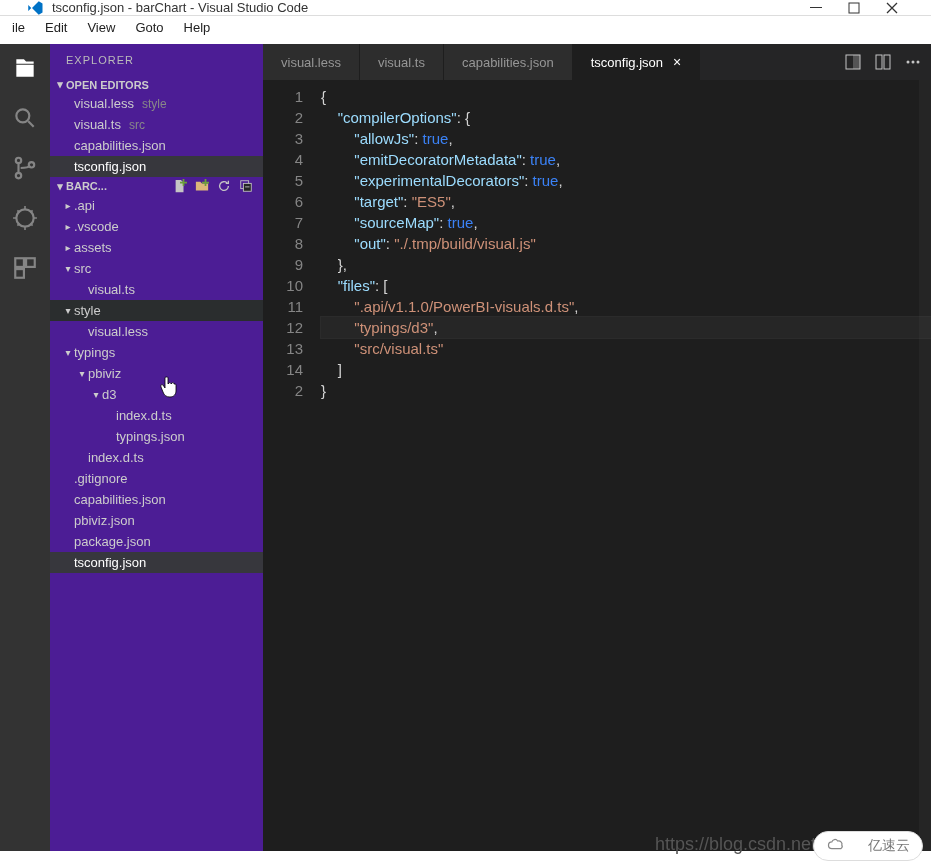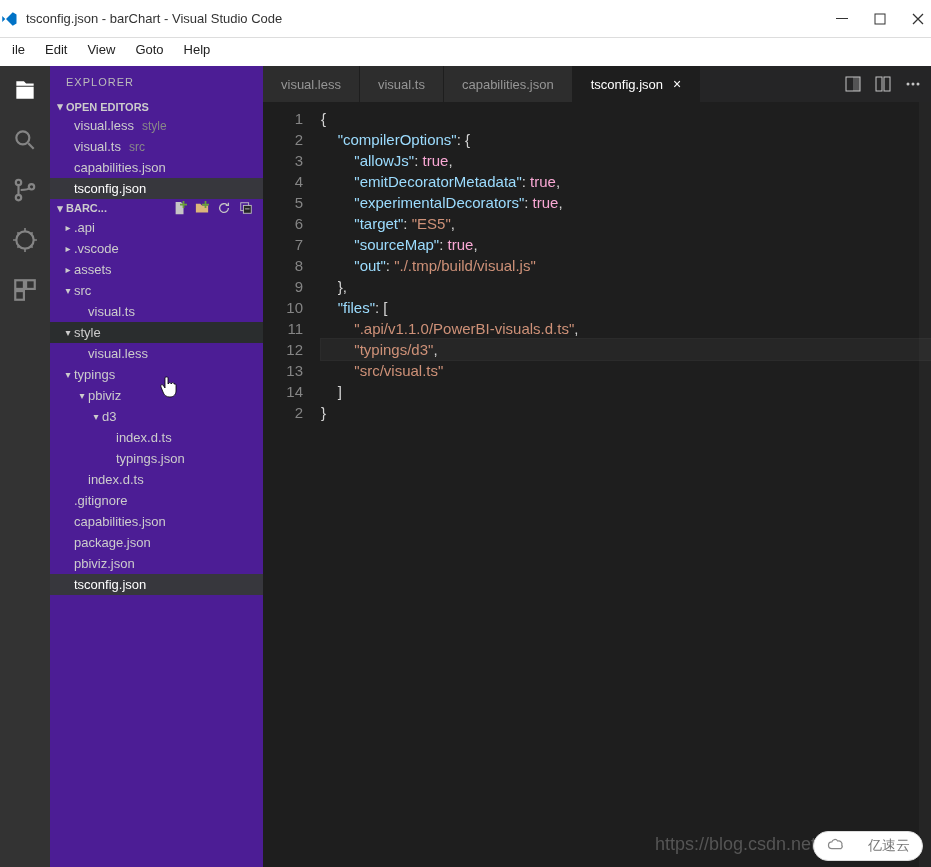--- a/index.html
+++ b/index.html
@@ -1,17 +1,17 @@
 <!DOCTYPE html>
 <html><head>
 <meta charset="utf-8">
 <style>
 *{box-sizing:border-box;margin:0;padding:0;font-family:"Segoe UI",Arial,sans-serif}
 body{width:931px;height:867px;background:#fff;overflow:hidden;position:relative}
-.titlebar{height:38px;background:#fff;display:flex;align-items:center;padding:0 0;border-bottom:1px solid #ddd}
+.titlebar{height:16px;background:#fff;display:flex;align-items:center;padding:0 26px;border-bottom:1px solid #ddd}
 .titlebar .vscode-icon{width:18px;height:18px;margin-right:8px}
 .titlebar .title{font-size:13px;color:#333;flex:1}
 .win-controls{display:flex;gap:24px;margin-right:6px}
 .win-btn{width:14px;height:14px;display:flex;align-items:center;justify-content:center;color:#333}
 .menubar{height:28px;display:flex;align-items:flex-start;padding:0 2px;background:#fff}
 .menu-item{padding:4px 10px;font-size:13px;color:#222;cursor:default}
 .workbench{display:flex;height:calc(867px - 60px);background:#1e1e1e}
 .activitybar{width:50px;background:#333333;display:flex;flex-direction:column;align-items:center;padding-top:10px;gap:22px}
 .activity-icon{width:28px;height:28px;color:#858585;display:flex;align-items:center;justify-content:center}
 .activity-icon.active{color:#fff}
@@ -42,21 +42,21 @@
 .tab-actions .ta-icon{width:16px;height:16px}
 .code-area{flex:1;display:flex;font-family:Consolas,"Courier New",monospace;font-size:15px;line-height:21px;overflow:auto}
 .gutter{width:58px;text-align:right;color:#858585;padding:6px 18px 6px 0;user-select:none}
 .code{padding:6px 0;white-space:pre;color:#d4d4d4;flex:1}
 .hl-line{display:block;background:#2a2a2a00}
 .hl-line.current{background:rgba(255,255,255,0.04);outline:1px solid rgba(255,255,255,0.06)}
 .tk-brace{color:#d4d4d4}
 .tk-key{color:#9cdcfe}
 .tk-punc{color:#d4d4d4}
 .tk-str{color:#ce9178}
-.tk-bool{color:#f9a8d4}
+.tk-bool{color:#3b82f6}
 .sb-track{position:absolute;right:0;top:36px;bottom:0;width:12px;background:rgba(255,255,255,0.03)}
 .footer-url{position:absolute;bottom:12px;right:100px;font-size:18px;color:#555}
 .watermark{position:absolute;bottom:6px;right:8px;display:flex;align-items:center;gap:22px;color:#777;font-size:14px;border:1px solid #ddd;border-radius:18px;padding:4px 12px;background:#fff}
 .watermark svg{width:20px;height:20px}
 .cursor-hand{position:absolute;left:160px;top:375px;pointer-events:none}
 </style>
 </head>
 <body>
 
 <div class="titlebar">
@@ -232,25 +232,25 @@
         <div class="tree-row ind-0">
           <span class="chev"></span>
           <span class="lbl">.gitignore</span>
         </div>
         <div class="tree-row ind-0">
           <span class="chev"></span>
           <span class="lbl">capabilities.json</span>
         </div>
         <div class="tree-row ind-0">
           <span class="chev"></span>
+          <span class="lbl">pbiviz.json</span>
+        </div>
+        <div class="tree-row ind-0">
+          <span class="chev"></span>
           <span class="lbl">package.json</span>
-        </div>
-        <div class="tree-row ind-0">
-          <span class="chev"></span>
-          <span class="lbl">pbiviz.json</span>
         </div>
         <div class="tree-row ind-0 selected">
           <span class="chev"></span>
           <span class="lbl">tsconfig.json</span>
         </div>
       </div>
   </div>
 
   <div class="editor">
     <div class="tabs" id="editor-tabs">

